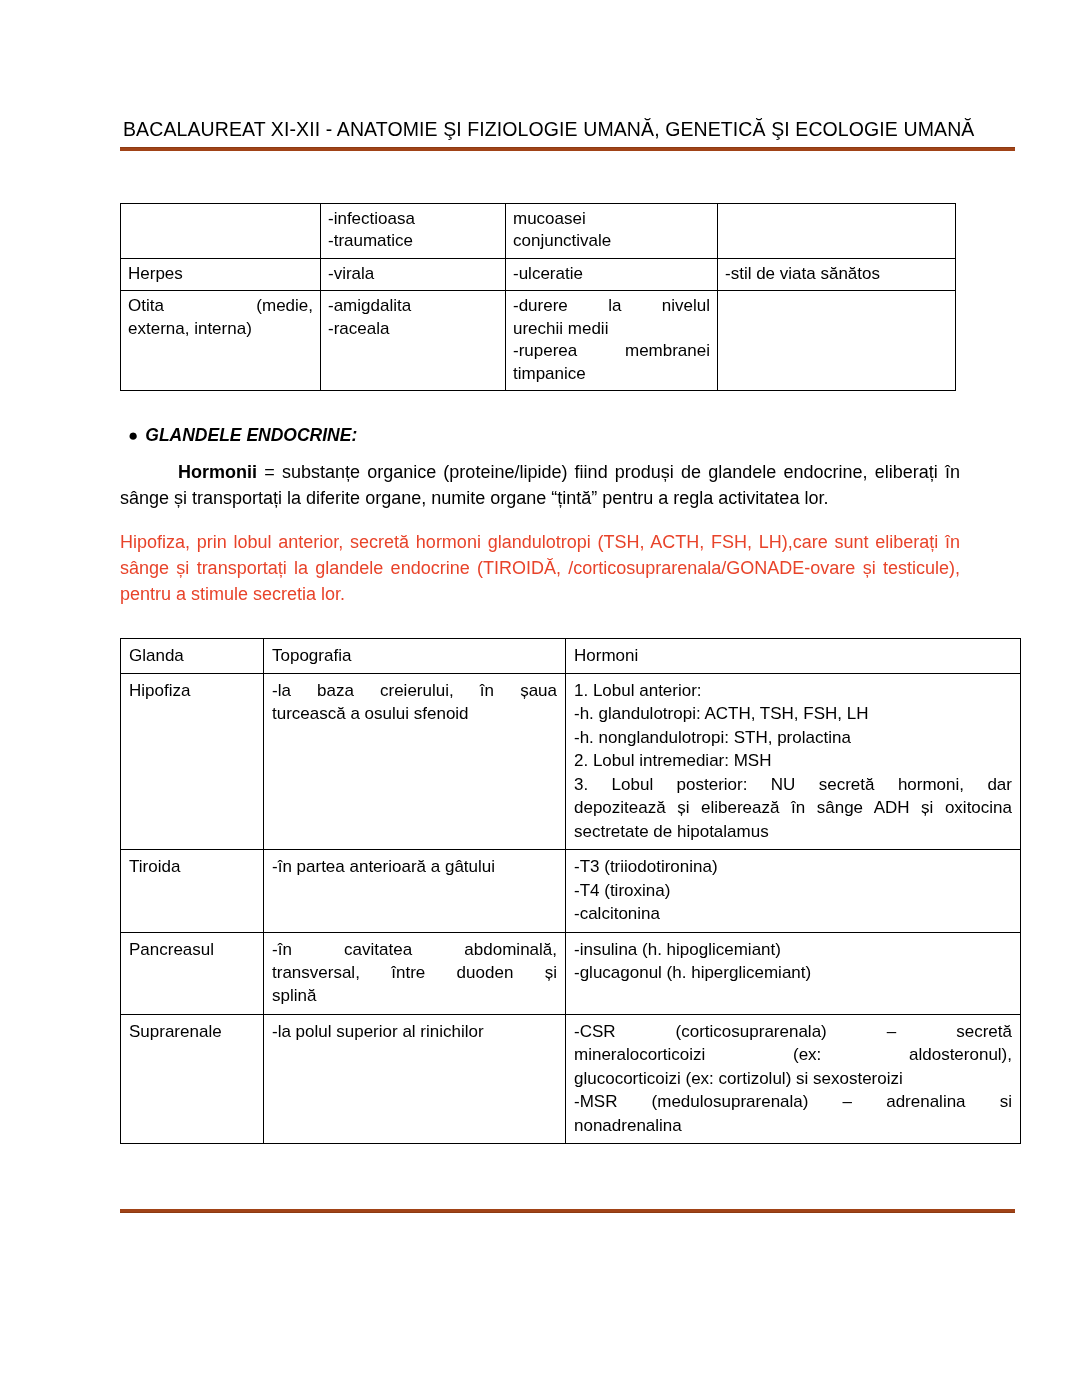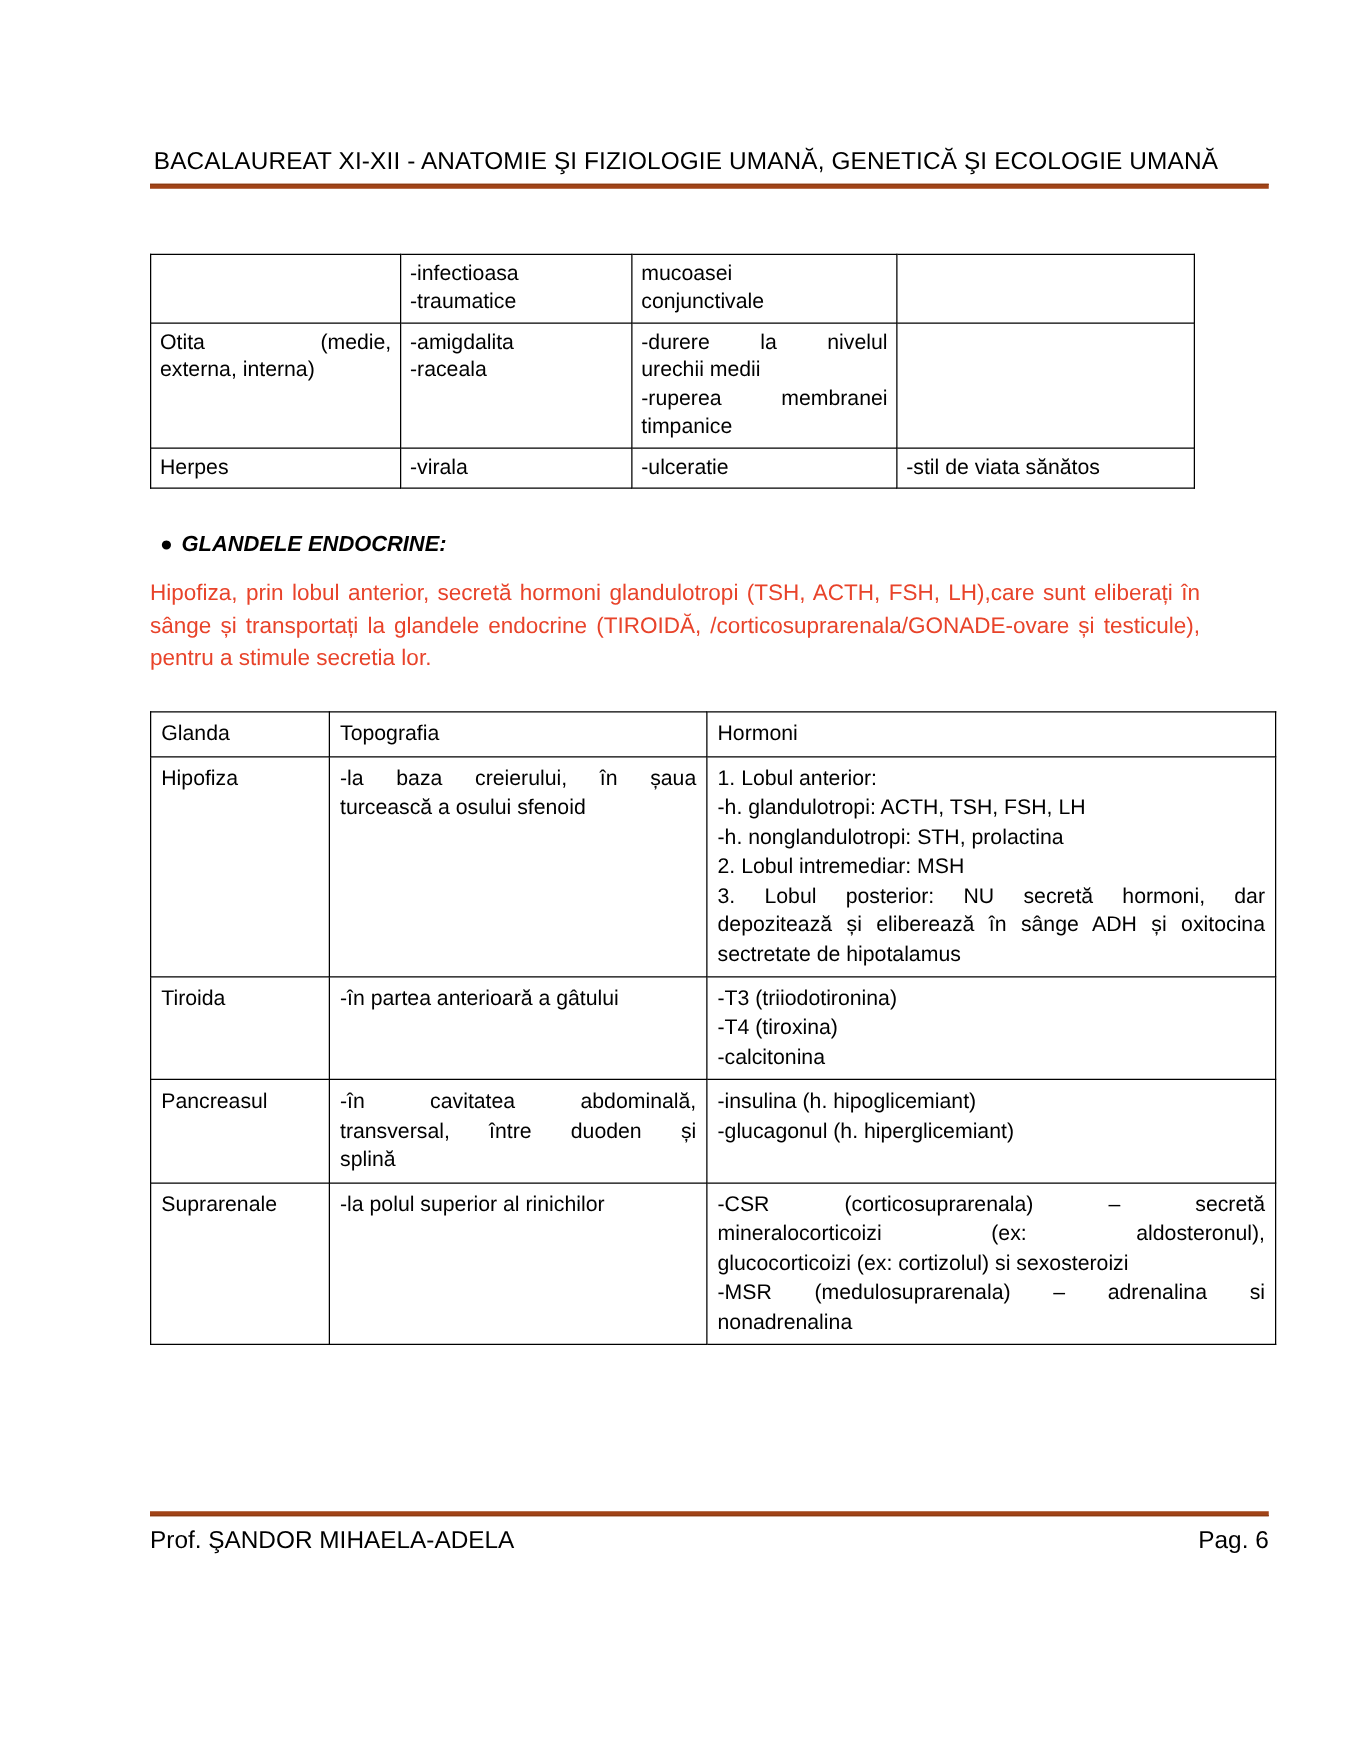--- a/index.html
+++ b/index.html
@@ -165,53 +165,56 @@
             <div>-infectioasa</div>
             <div>-traumatice</div>
           </td>
           <td>
             <div>mucoasei</div>
             <div>conjunctivale</div>
           </td>
           <td></td>
         </tr>
         <tr>
+          <td>Herpes</td>
+          <td>-virala</td>
+          <td>-ulceratie</td>
+          <td>-stil de viata sănătos</td>
+        </tr>
+        <tr>
           <td>
             <div class="justify-cell">
               <span>Otita</span>
               <span>(medie,</span>
             </div>
             <div>externa, interna)</div>
           </td>
           <td>
             <div>-amigdalita</div>
             <div>-raceala</div>
           </td>
           <td>
             <div class="justify-cell">-durere la nivelul</div>
             <div>urechii medii</div>
             <div class="justify-cell">-ruperea membranei</div>
             <div>timpanice</div>
           </td>
           <td></td>
         </tr>
-        <tr>
-          <td>Herpes</td>
-          <td>-virala</td>
-          <td>-ulceratie</td>
-          <td>-stil de viata sănătos</td>
-        </tr>
       </tbody>
     </table>
 
     <div class="bullet-line">
       <span class="bullet-dot">●</span><span>GLANDELE ENDOCRINE:</span>
     </div>
 
 
+    <p class="para">
+      <span class="indent"></span><b>Hormonii</b><span> = substanțe organice (proteine/lipide) fiind produși de glandele endocrine, eliberați în sânge și transportați la diferite organe, numite organe “țintă” pentru a regla activitatea lor.</span>
+    </p>
 
     <p class="para-red">
       <span class="indent"></span><span>Hipofiza, prin lobul anterior, secretă hormoni glandulotropi  (TSH, ACTH, FSH, LH),care sunt eliberați în sânge și transportați la glandele endocrine (TIROIDĂ, /corticosuprarenala/GONADE-ovare și testicule),  pentru a  stimule secretia lor.</span>
     </p>
 
     <table class="tbl-glands">
       <colgroup>
         <col class="g1">
           <col class="g2">
           <col class="g3">
@@ -273,18 +276,14 @@
             <div class="jt">-MSR (medulosuprarenala) – adrenalina si</div>
             <div>nonadrenalina</div>
           </td>
         </tr>
       </tbody>
     </table>
 
   </div>
 
   <div class="footer-rule"></div>
-  <div class="footer">
-    <div>Prof. ŞANDOR MIHAELA-ADELA</div>
-    <div>Pag. 6</div>
-  </div>
 
 </div>
 
 </body></html>

